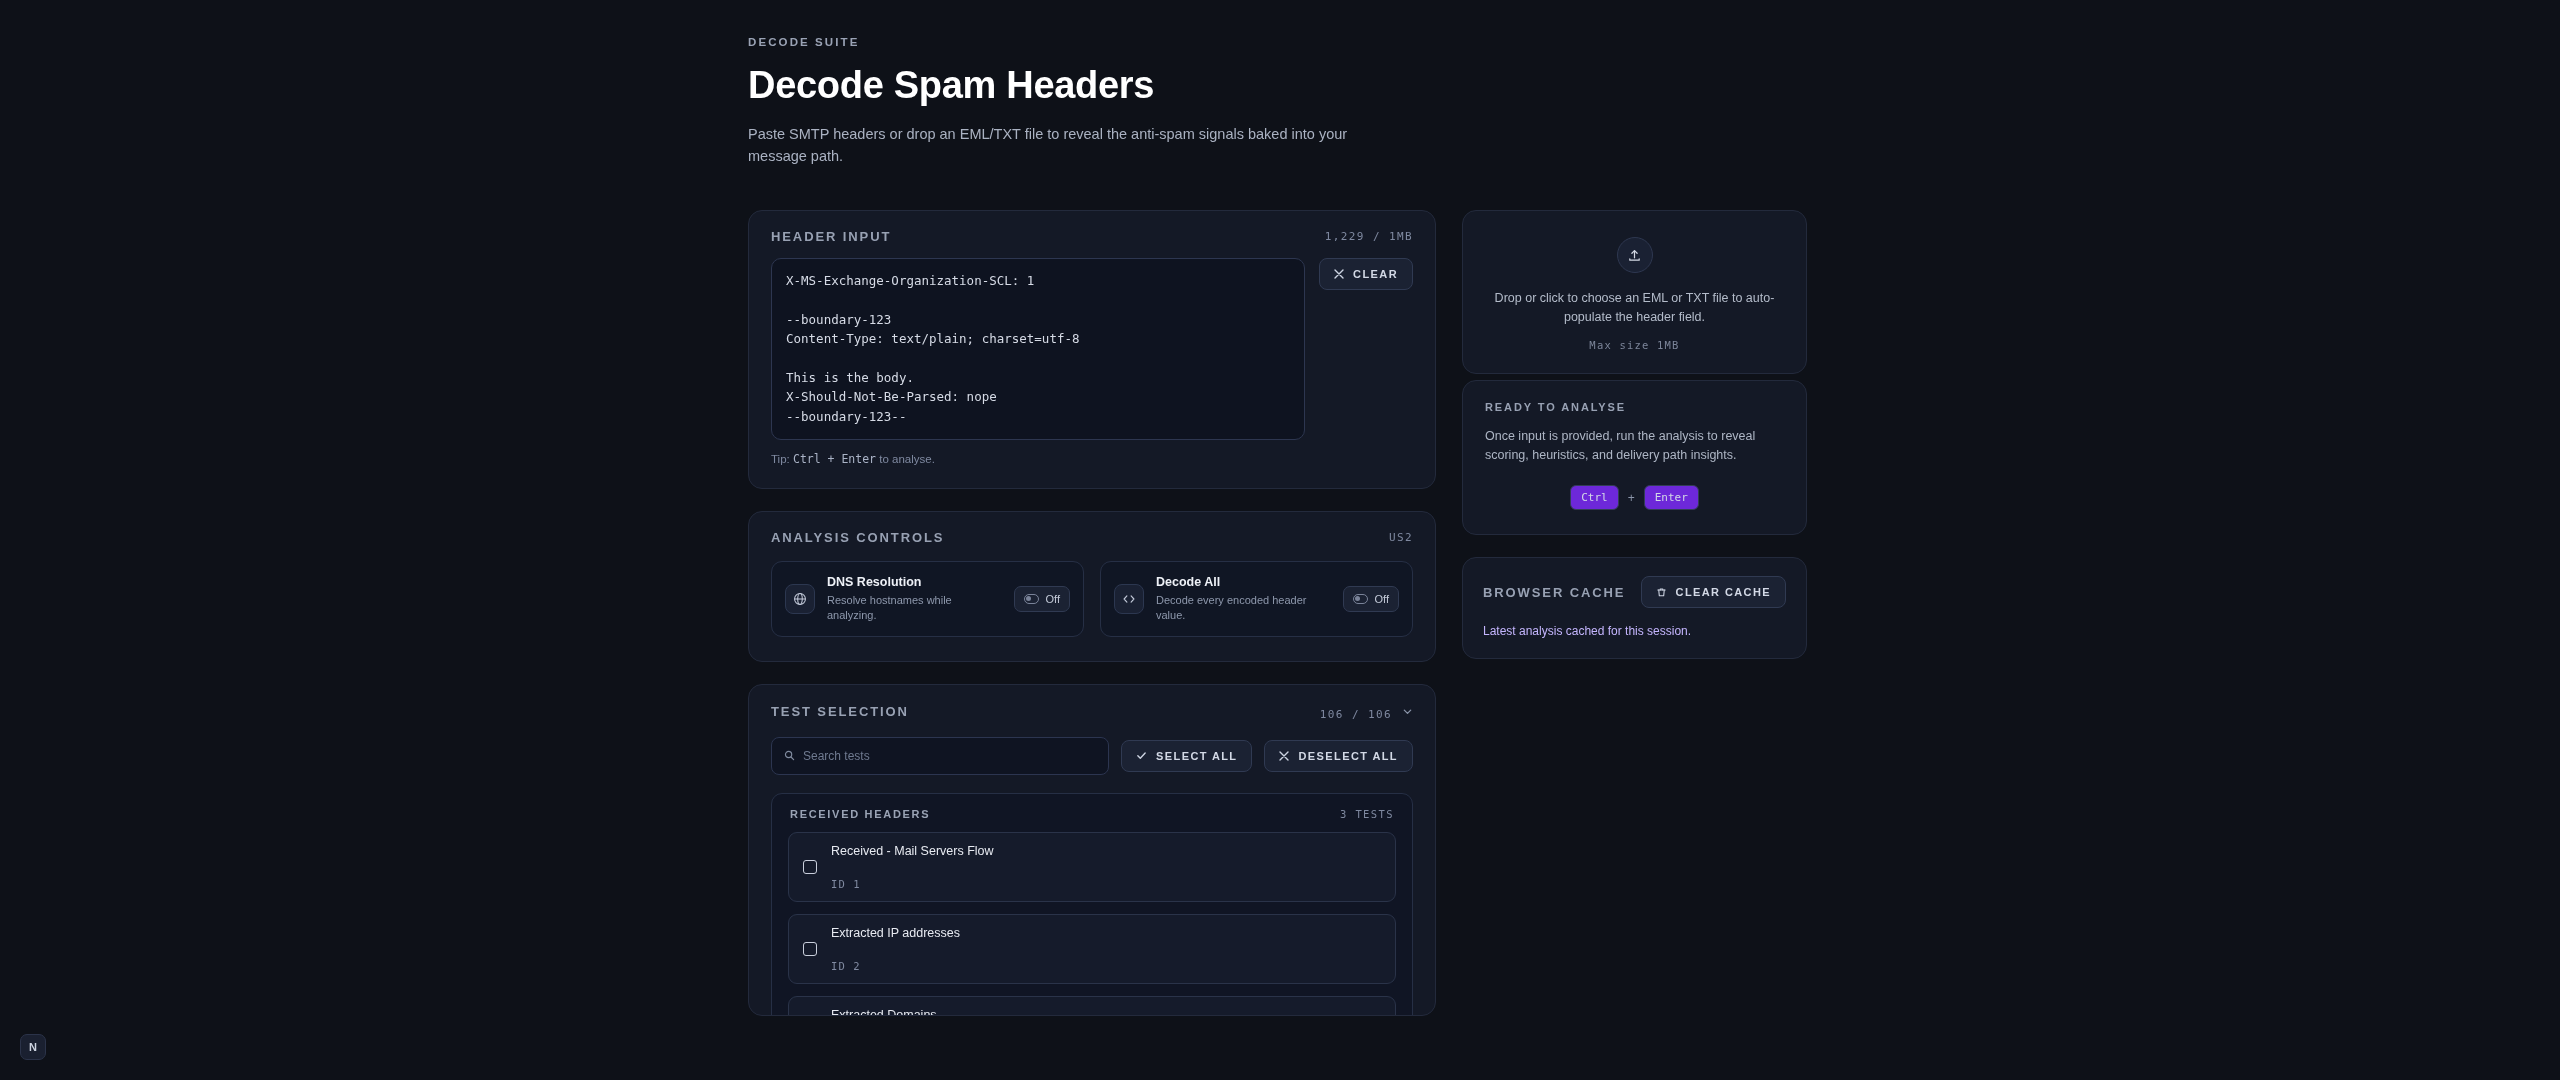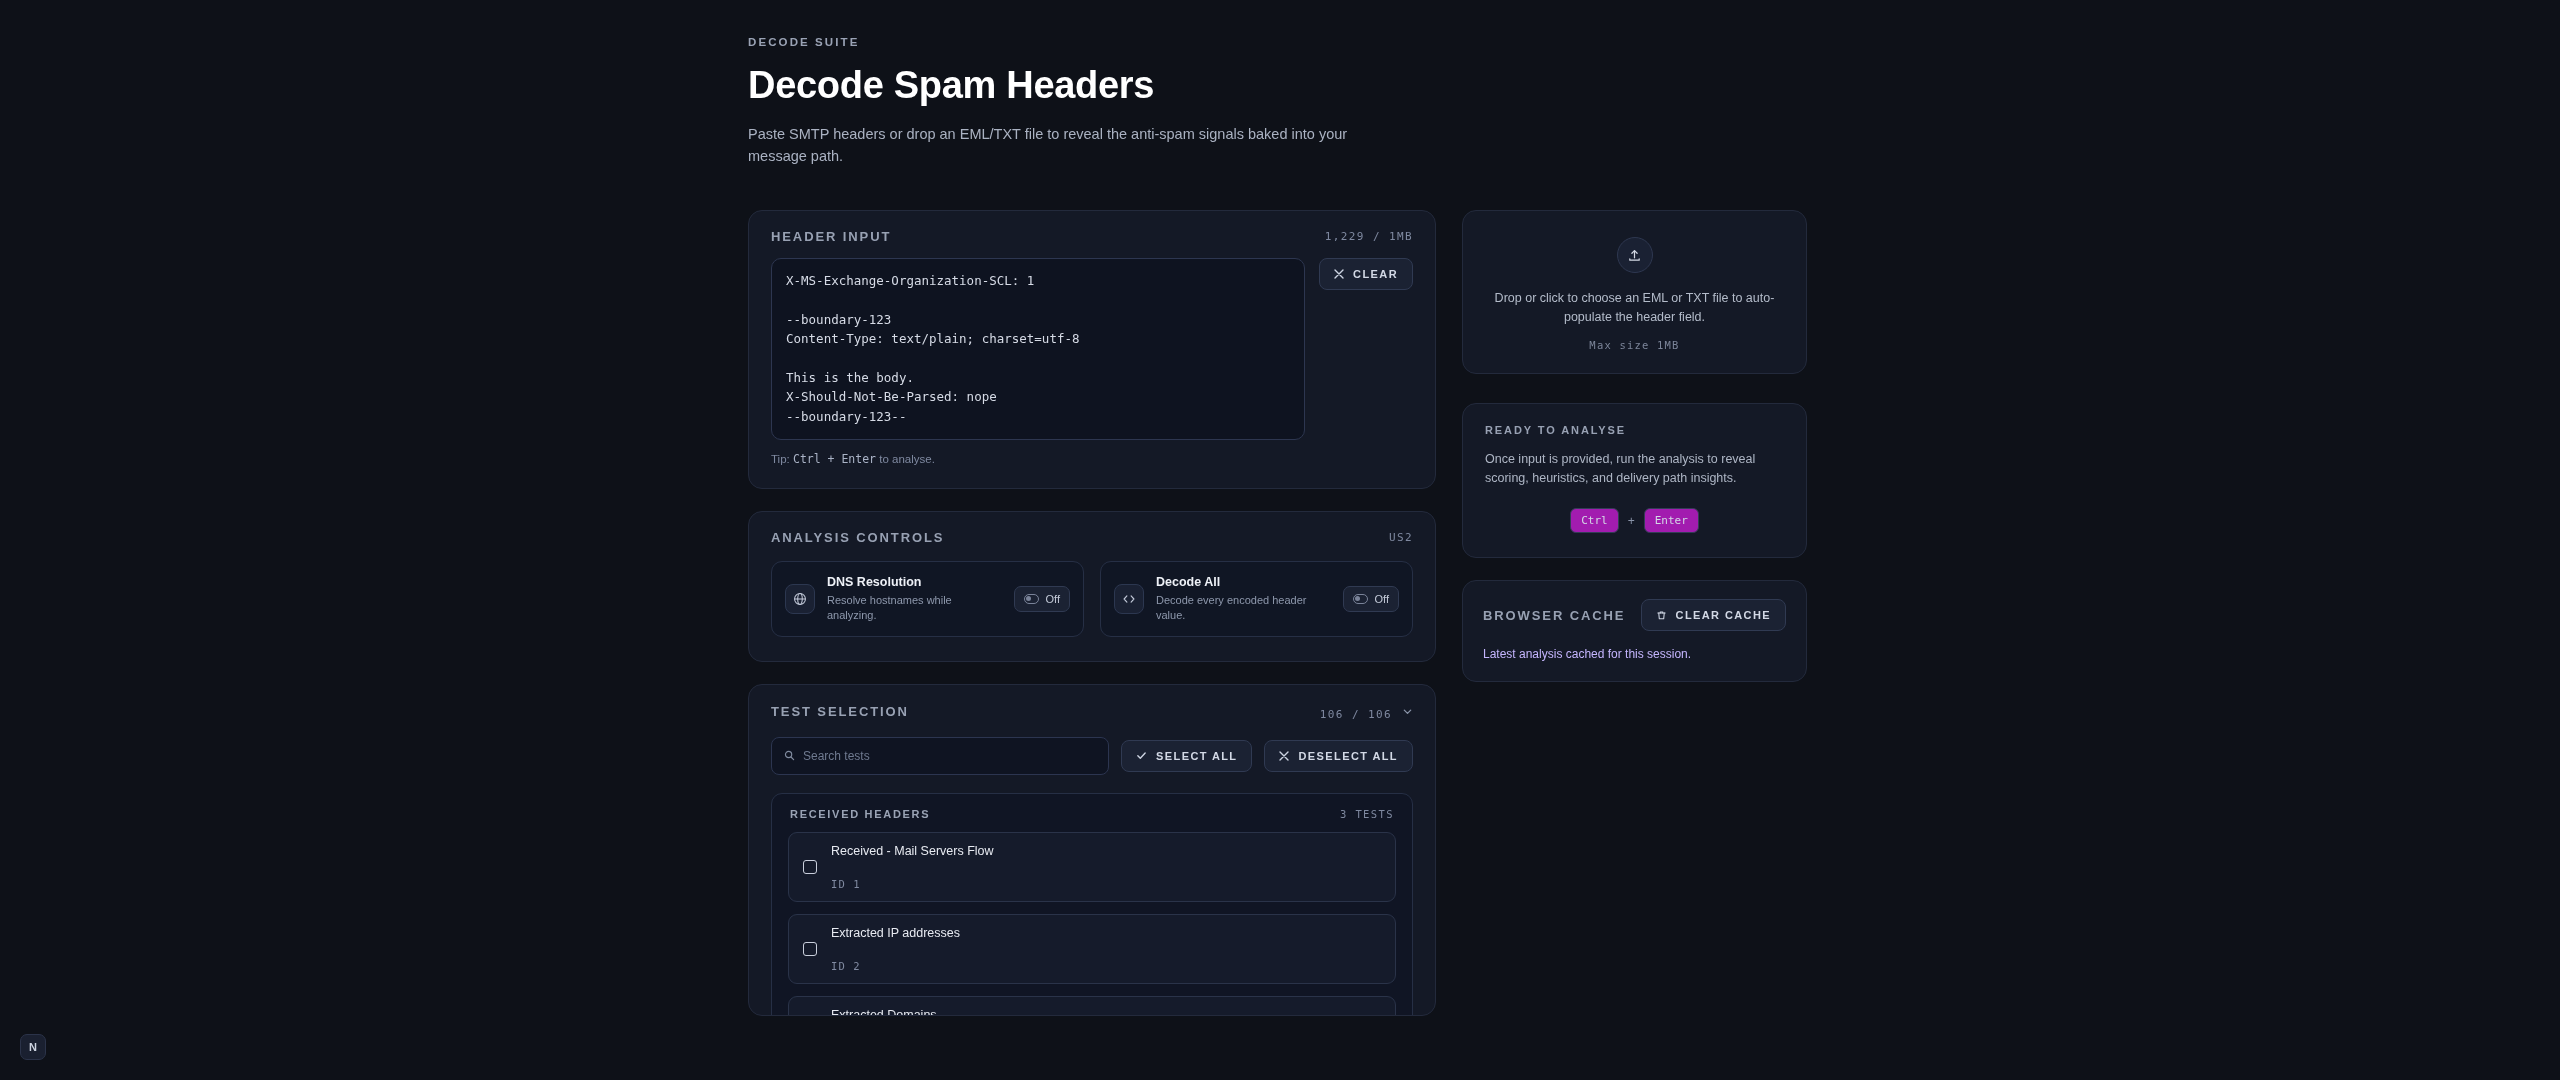--- a/index.html
+++ b/index.html
@@ -295,37 +295,37 @@
     color: #b4bcca;
   }
   .drop-sub {
     margin-top: 12px;
     font-size: 10.5px;
     letter-spacing: 1.2px;
     color: #7c real; color: #7c8599;
     font-family: "DejaVu Sans Mono", monospace;
   }
 
-  .ready-card { margin-top: 29px; padding: 20px 22px 24px 22px; }
+  .ready-card { margin-top: 6px; padding: 20px 22px 24px 22px; }
   .ready-label {
     font-size: 11px; letter-spacing: 1.9px; font-weight: 700;
     color: #98a1b3; text-transform: uppercase;
   }
   .ready-text {
     margin-top: 14px;
     font-size: 12.5px; line-height: 1.55; color: #aeb6c5;
   }
   .kbd-row {
     margin-top: 20px;
     display: flex; align-items: center; justify-content: center; gap: 9px;
   }
   .kbd {
     font-family: "DejaVu Sans Mono", monospace;
     font-size: 11px;
-    background: #a21caf;
+    background: #6d28d9;
     border: 1px solid #333d56;
     border-radius: 6px;
     padding: 5px 10px;
     color: #d3d9e6;
   }
   .plus { color: #8b95aa; font-size: 12px; }
 
   .cache-card { margin-top: 22px; padding: 18px 20px 20px 20px; }
   .cache-head { display: flex; align-items: center; justify-content: space-between; gap: 10px; }
   .cache-note { margin-top: 16px; font-size: 12px; color: #c4b5fd; }

